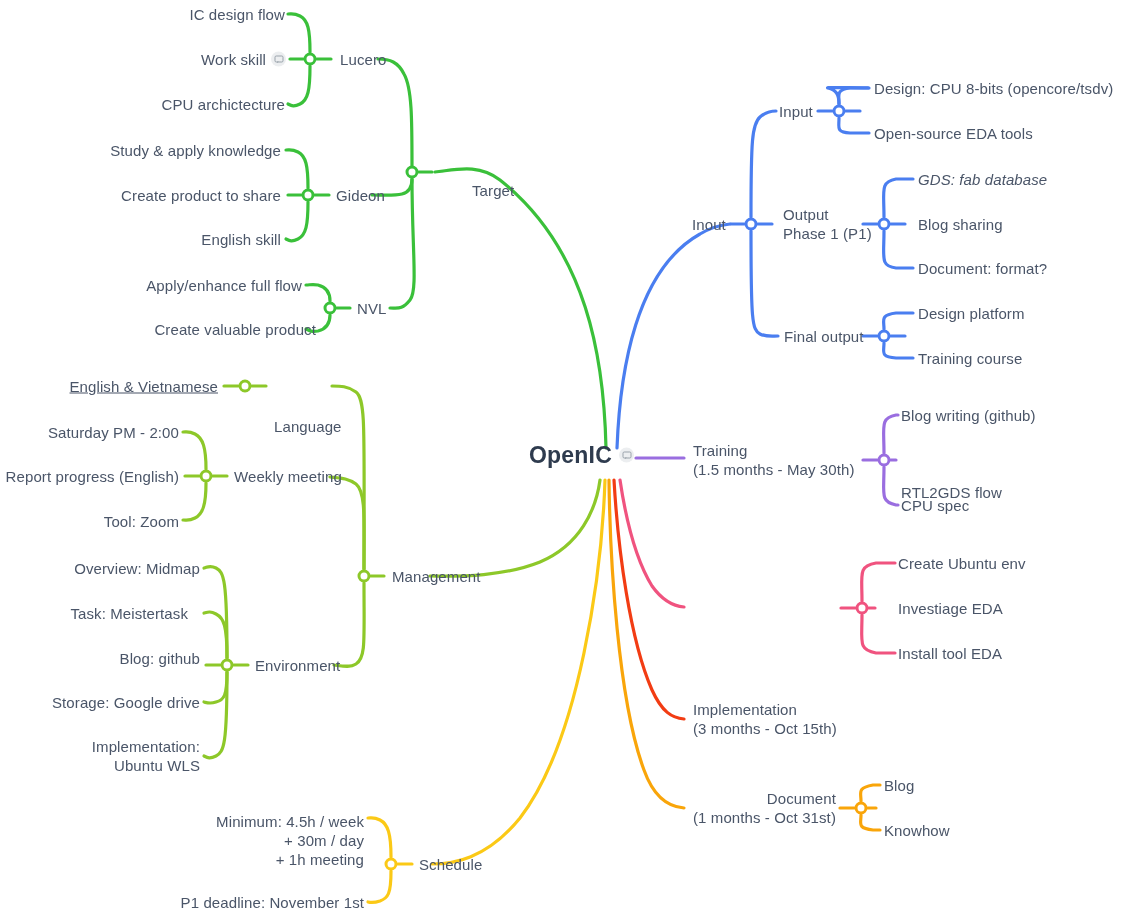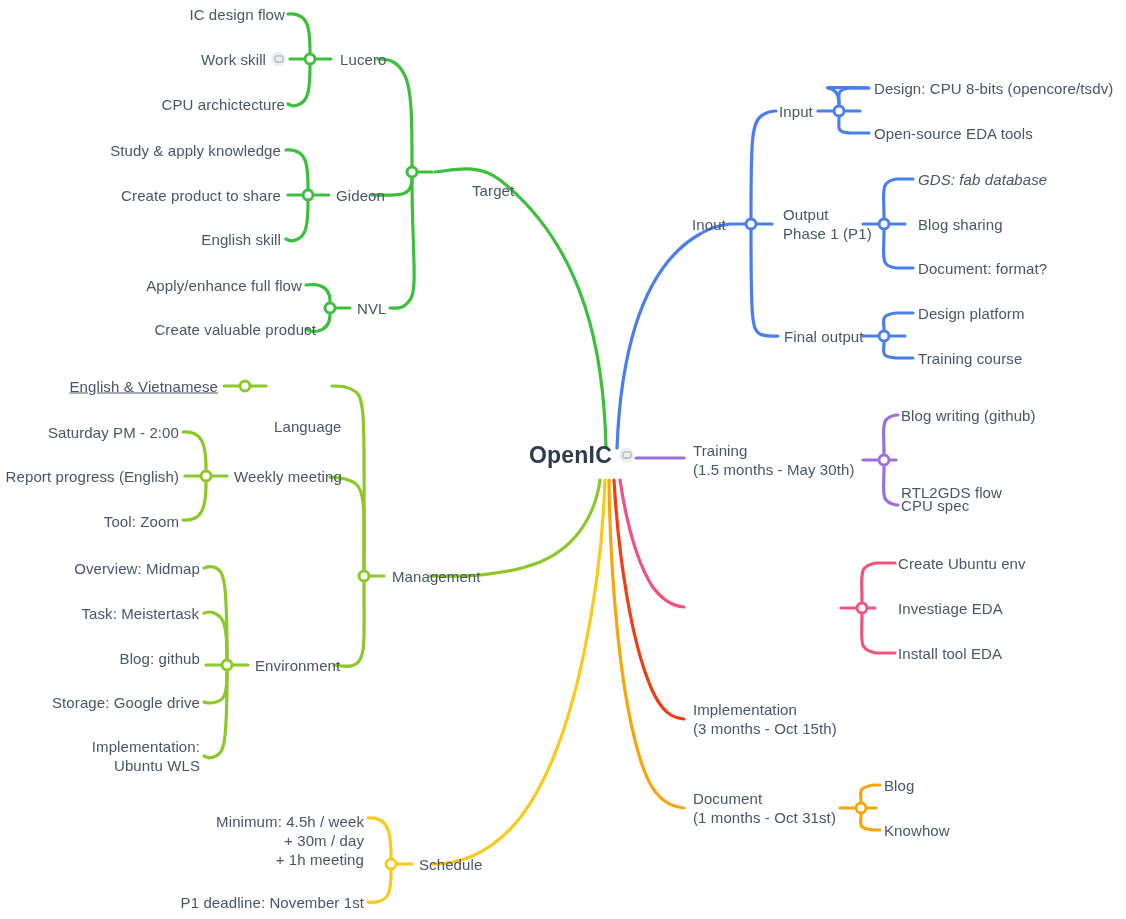--- a/index.html
+++ b/index.html
@@ -229,39 +229,39 @@
     <div class="nodedot" style="left: 884px; top: 460px; border-color: rgb(154, 110, 224);"></div>
     <div class="lbl l" style="left: 901px; top: 415px;">Blog writing (github)</div>
     <div class="lbl l" style="left: 901px; top: 460px; margin-top: 32px;">RTL2GDS flow</div>
     <div class="lbl l" style="left: 901px; top: 505px;">CPU spec</div>
     <div class="nodedot" style="left: 862px; top: 608px; border-color: rgb(240, 83, 127);"></div>
     <div class="lbl l" style="left: 898px; top: 563px;">Create Ubuntu env</div>
     <div class="lbl l" style="left: 898px; top: 608px;">Investiage EDA</div>
     <div class="lbl l" style="left: 898px; top: 653px;">Install tool EDA</div>
     <div class="lbl l" style="left: 693px; top: 719px;">Implementation
 (3 months - Oct 15th)</div>
-    <div class="lbl l" style="left: 693px; top: 808px;">Document
+    <div class="lbl l" style="left: 693px; top: 808px; text-align: right;">Document
 (1 months - Oct 31st)</div>
     <div class="nodedot" style="left: 861px; top: 808px; border-color: rgb(249, 165, 10);"></div>
     <div class="lbl l" style="left: 884px; top: 785px;">Blog</div>
     <div class="lbl l" style="left: 884px; top: 830px;">Knowhow</div>
     <div class="lbl l" style="left: 392px; top: 576px;">Management</div>
     <div class="nodedot" style="left: 364px; top: 576px; border-color: rgb(141, 200, 41);"></div>
     <div class="lbl l" style="left: 274px; top: 386px; margin-top: 40px;">Language</div>
     <div class="nodedot" style="left: 245px; top: 386px; border-color: rgb(141, 200, 41);"></div>
     <div class="lbl r" style="left: 218px; top: 386px; text-align: right; text-decoration: underline;">English &amp; Vietnamese</div>
     <div class="lbl l" style="left: 234px; top: 476px;">Weekly meeting</div>
     <div class="nodedot" style="left: 206px; top: 476px; border-color: rgb(141, 200, 41);"></div>
     <div class="lbl r" style="left: 179px; top: 432px; text-align: right;">Saturday PM - 2:00</div>
     <div class="lbl r" style="left: 179px; top: 476px; text-align: right;">Report progress (English)</div>
     <div class="lbl r" style="left: 179px; top: 521px; text-align: right;">Tool: Zoom</div>
     <div class="lbl l" style="left: 255px; top: 665px;">Environment</div>
     <div class="nodedot" style="left: 227px; top: 665px; border-color: rgb(141, 200, 41);"></div>
     <div class="lbl r" style="left: 200px; top: 568px; text-align: right;">Overview: Midmap</div>
-    <div class="lbl r" style="left: 199px; top: 613px; text-align: left;">Task: Meistertask</div>
+    <div class="lbl r" style="left: 188px; top: 613px; text-align: left;">Task: Meistertask</div>
     <div class="lbl r" style="left: 200px; top: 658px; text-align: right;">Blog: github</div>
     <div class="lbl r" style="left: 200px; top: 702px; text-align: right;">Storage: Google drive</div>
     <div class="lbl r" style="left: 200px; top: 756px; text-align: right;">Implementation:
 Ubuntu WLS</div>
     <div class="lbl l" style="left: 419px; top: 864px;">Schedule</div>
     <div class="nodedot" style="left: 391px; top: 864px; border-color: rgb(251, 201, 22);"></div>
     <div class="lbl r" style="left: 364px; top: 840px; text-align: right;">Minimum: 4.5h / week
 + 30m / day
 + 1h meeting</div>
     <div class="lbl r" style="left: 364px; top: 902px; text-align: right;">P1 deadline: November 1st</div>

